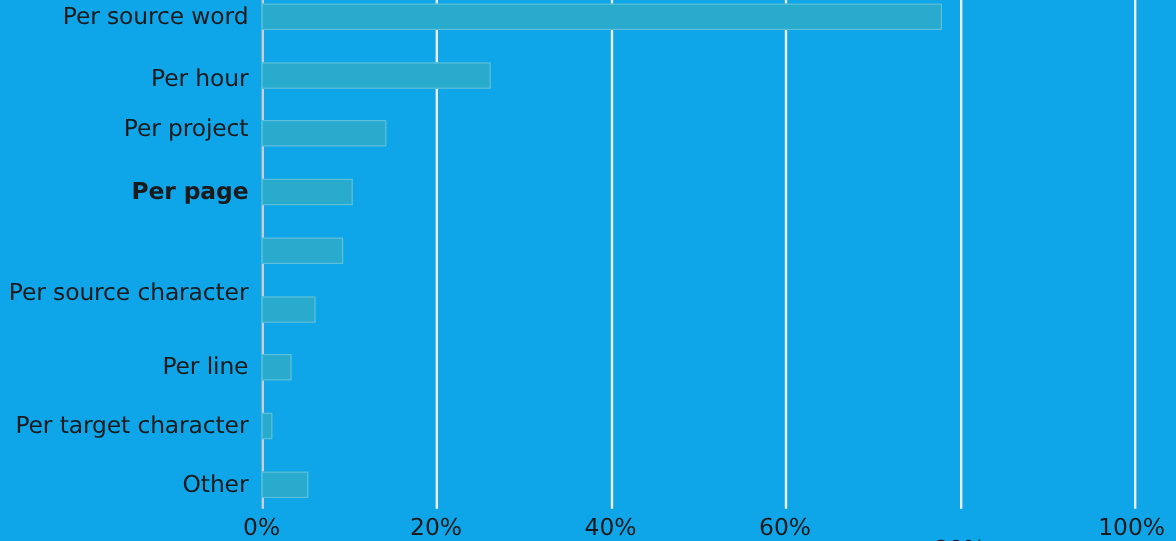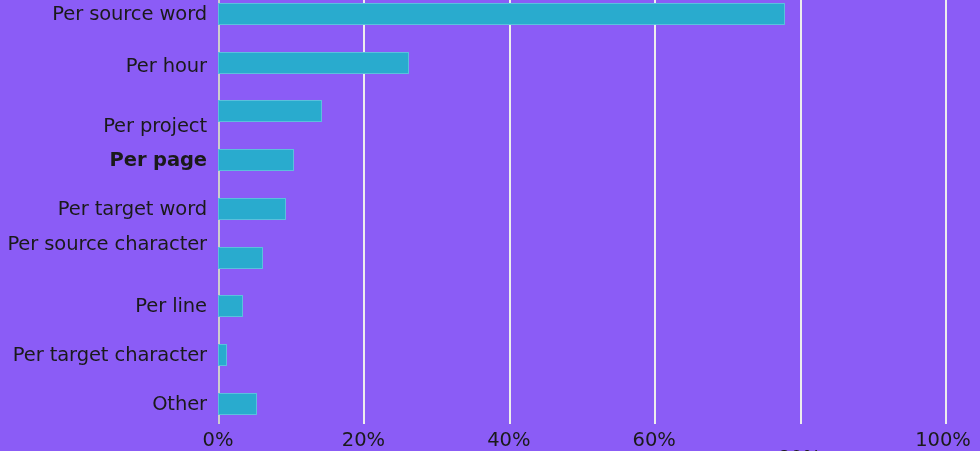--- a/index.html
+++ b/index.html
@@ -7,21 +7,21 @@
     padding: 0;
     background: #ffffff;
   }
   body {
     font-family: "DejaVu Sans", sans-serif;
   }
   #chart-root {
     position: relative;
     width: 980px;
     height: 451px;
-    background: #8b5cf6;
+    background: #0ea5e9;
     overflow: hidden;
   }
   
   .plot-area {
     position: absolute;
     left: 218px;
     top: 0px;
     width: 727px;   
     height: 424px;
   }
@@ -101,23 +101,22 @@
     <div class="gridline" style="left:145.4px;"></div>
     <div class="gridline" style="left:290.8px;"></div>
     <div class="gridline" style="left:436.2px;"></div>
     <div class="gridline" style="left:581.6px;"></div>
     <div class="gridline" style="left:727px;"></div>
   </div>
 
   <div class="cat-labels">
     <div class="cat-label" style="top:3px;">Per source word</div>
     <div class="cat-label" style="top:55px;padding-left:27px;">Per hour</div>
-    <div class="cat-label" style="top:115px;margin-left:13px;">Per project</div>
+    <div class="cat-label" style="top:96px;margin-left:13px;">Per project</div>
     <div class="cat-label" style="top:149.1px;font-weight:bold;">Per page</div>
-    <div class="cat-label" style="top:197.8px;">Per target word</div>
     <div class="cat-label" style="top:233px;padding-left:19px;">Per source character</div>
     <div class="cat-label" style="top:295.2px;">Per line</div>
     <div class="cat-label" style="top:343.9px;">Per target character</div>
     <div class="cat-label" style="top:392.6px;">Other</div>
   </div>
 
   <div class="rows">
     <div class="bar-row" style="top:3px;">
         <div class="bar" title="Per source word: 78%" style="width: 567.06px; background: rgb(41, 171, 206); border-color: rgb(91, 192, 221);"></div>
       </div>

